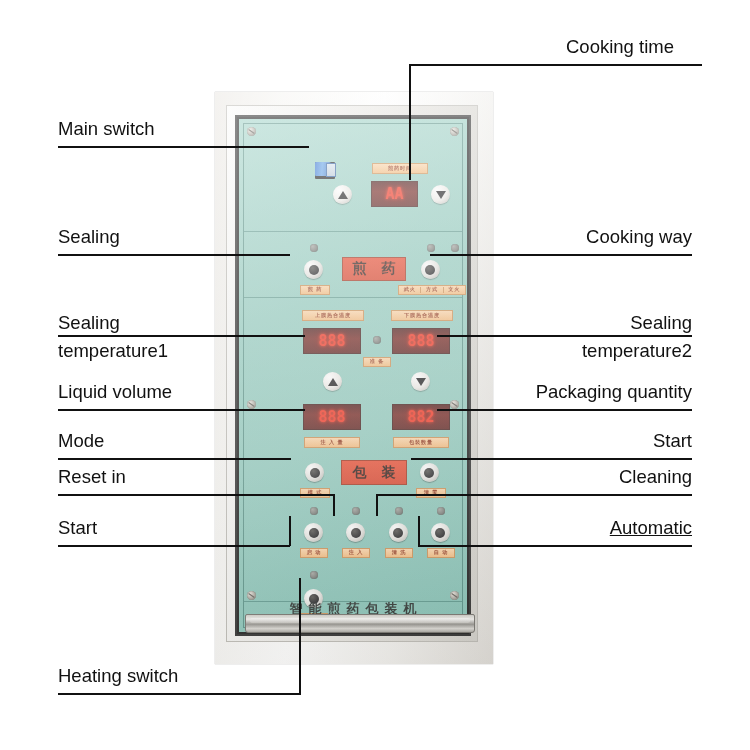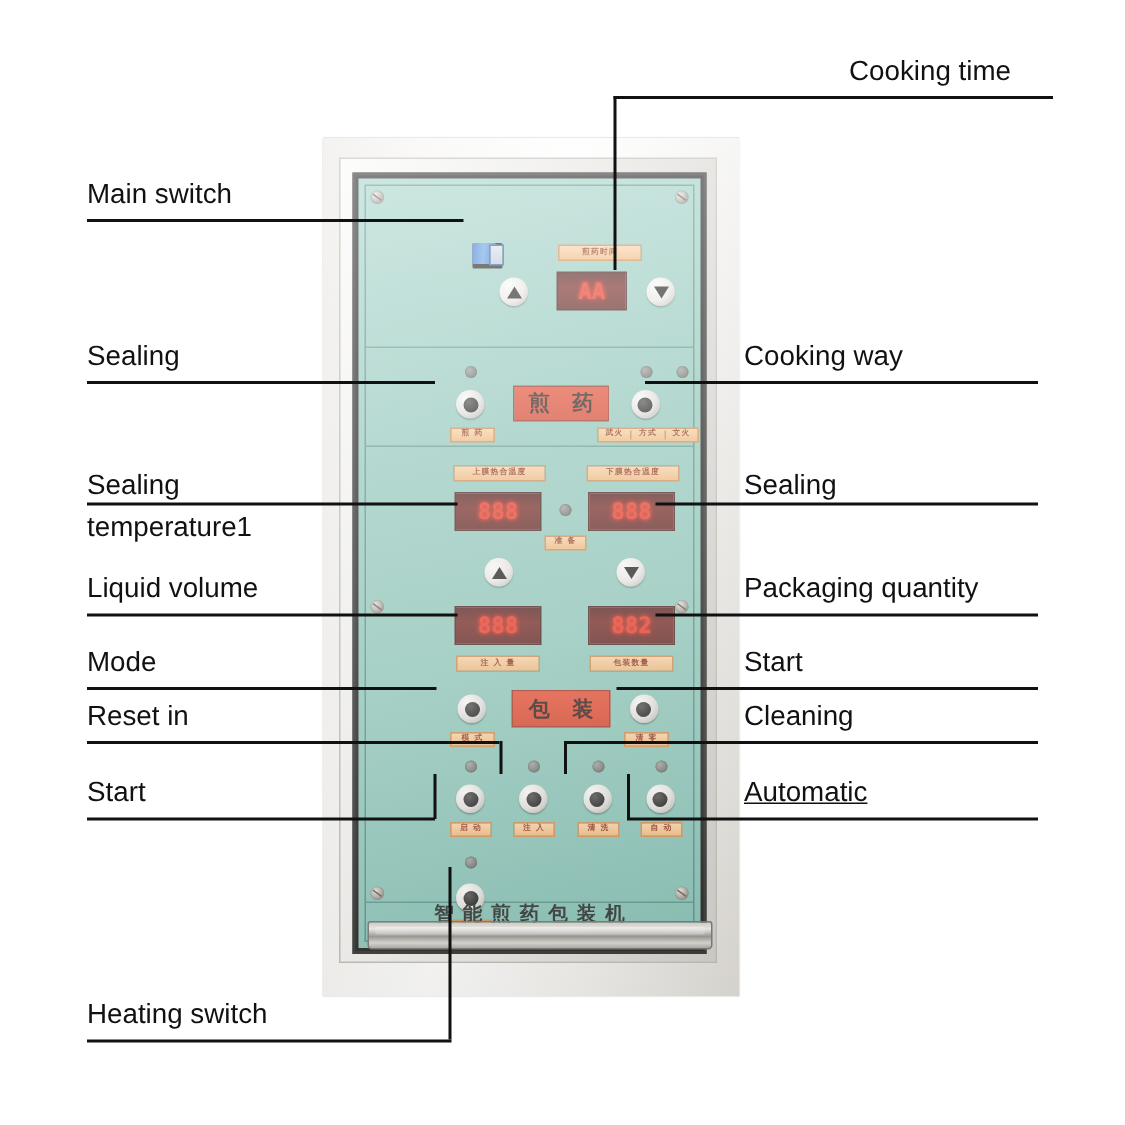--- a/index.html
+++ b/index.html
@@ -166,21 +166,21 @@
   }
 
   
   .lbl{
     position:absolute;
     font-size:18.5px;
     color:#111;
     white-space:nowrap;
     font-family:"Liberation Sans","DejaVu Sans",sans-serif;
   }
-  .lbl.r{}
+  .lbl.r{text-align:right;}
   .lead{position:absolute;background:#111;}
   .lead.h{height:2px;}
   .lead.v{width:2px;}
 </style>
 </head>
 <body>
 
 <div id="stage">
 
   <div class="machine">
@@ -328,20 +328,21 @@
   <div class="lead h" style="left:58px;top:254px;width:232px;"></div>
 
   <div class="lbl r" style="left:496px;top:226px;width:196px;">Cooking way</div>
   <div class="lead h" style="left:430px;top:254px;width:262px;"></div>
 
   <div class="lbl" style="left:58px;top:312px;">Sealing</div>
   <div class="lbl" style="left:58px;top:340px;">temperature1</div>
   <div class="lead h" style="left:58px;top:335px;width:247px;"></div>
 
   <div class="lbl r" style="left:496px;top:312px;width:196px;">Sealing</div>
+  <div class="lbl r" style="left:496px;top:340px;width:196px;">temperature2</div>
   <div class="lead h" style="left:437px;top:335px;width:255px;"></div>
 
   <div class="lbl" style="left:58px;top:381px;">Liquid volume</div>
   <div class="lead h" style="left:58px;top:409px;width:247px;"></div>
 
   <div class="lbl r" style="left:496px;top:381px;width:196px;">Packaging quantity</div>
   <div class="lead h" style="left:437px;top:409px;width:255px;"></div>
 
   <div class="lbl" style="left:58px;top:430px;">Mode</div>
   <div class="lead h" style="left:58px;top:458px;width:233px;"></div>

